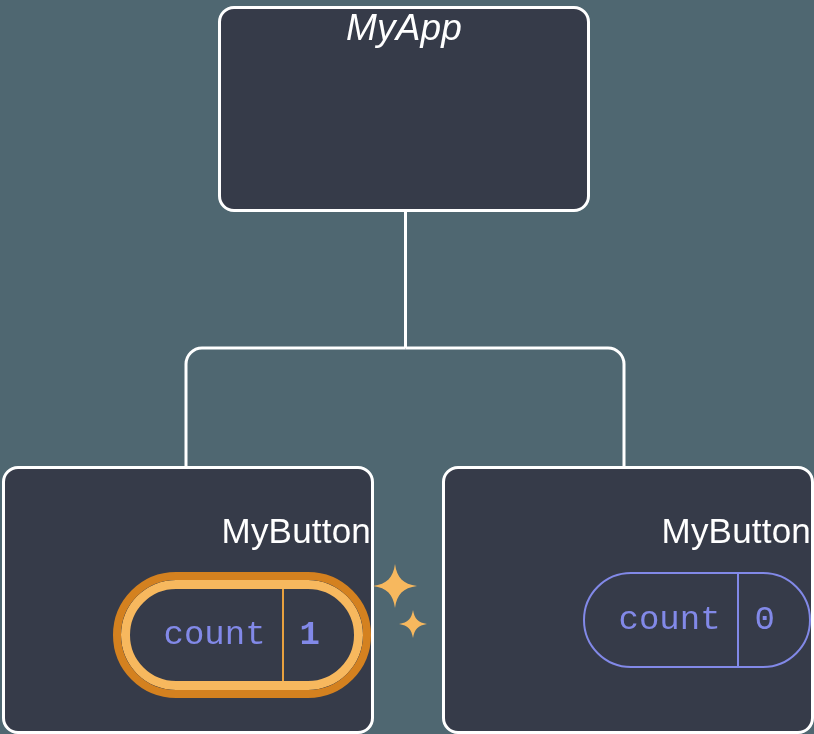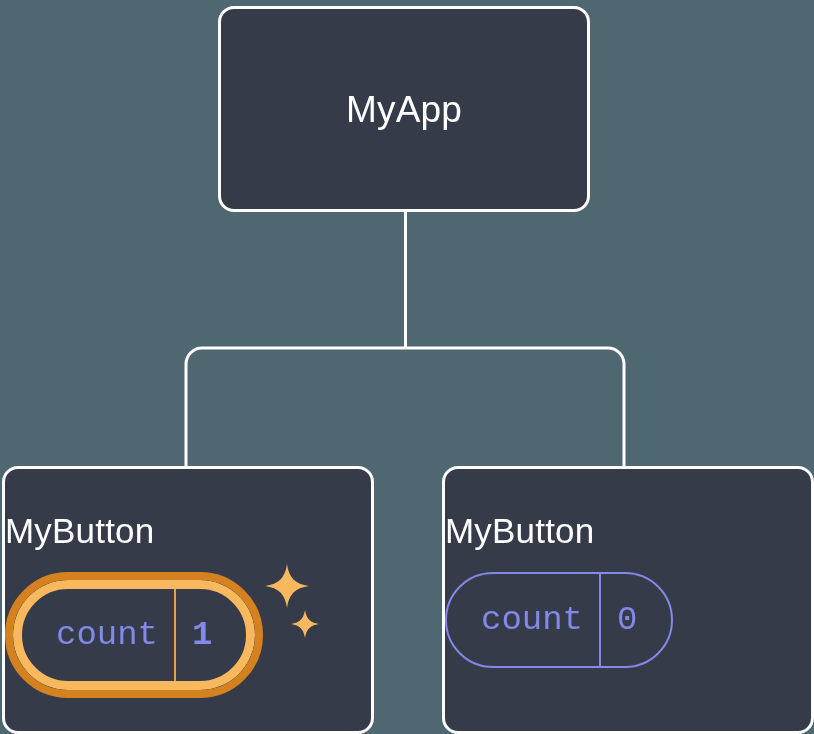--- a/index.html
+++ b/index.html
@@ -38,22 +38,22 @@
     border: 3px solid #ffffff;
     border-radius: 16px;
   }
 
   #node-root {
     left: 218px;
     top: 6px;
     width: 372px;
     height: 206px;
     display: flex;
-    align-items: center;
     justify-content: center;
+    font-style: italic;
   }
 
   .node-child {
     width: 372px;
     height: 268px;
     top: 466px;
   }
   #node-child-left  { left: 2px; }
   #node-child-right { left: 442px; }
 
@@ -67,21 +67,21 @@
   }
   #node-root .node-title { font-size: 37px; }
 
   .child-inner {
     position: absolute;
     left: 0;
     right: 0;
     top: 44px;
     display: flex;
     flex-direction: column;
-    align-items: flex-start;
+    align-items: flex-end;
   }
   .child-inner .node-title { margin-bottom: 24px; }
 
   
   .pill-wrap {
     position: relative;
     display: inline-block;
     font-family: Liberation Mono, monospace;
   }
 

